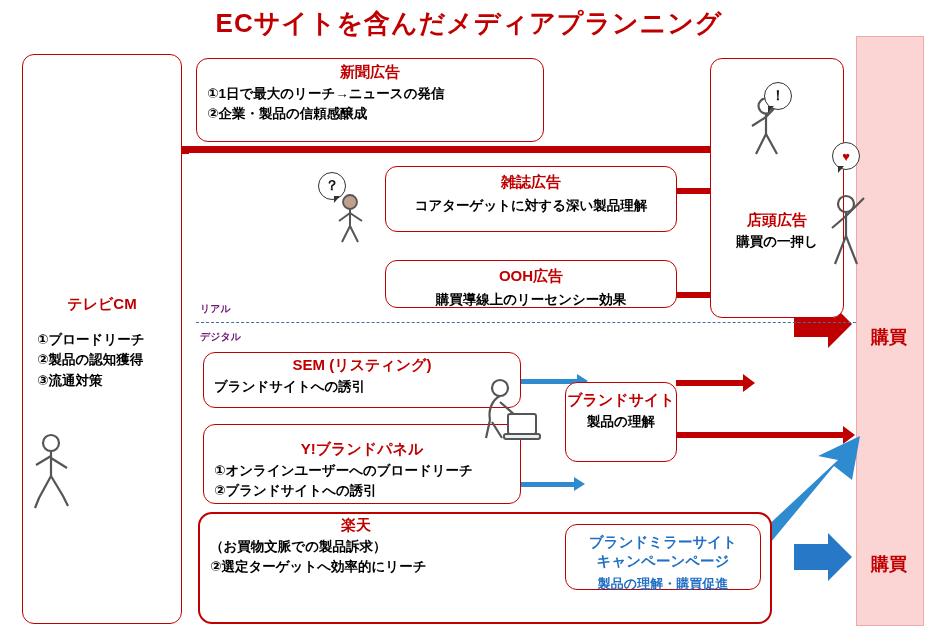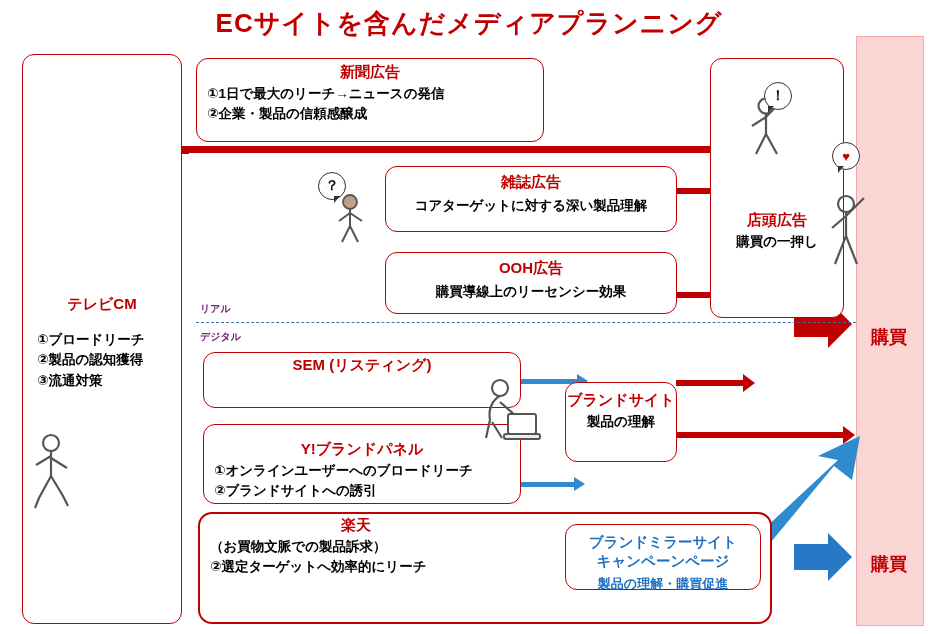--- a/index.html
+++ b/index.html
@@ -177,33 +177,36 @@
     </div>
   </div>
 
   <div class="abs box" style="left:385px;top:166px;width:292px;height:66px;">
     <div class="hdr" style="margin-top:6px;">雑誌広告</div>
     <div class="body-txt" style="margin:4px 0 0 0;text-align:center;">
       <div>コアターゲットに対する深い製品理解</div>
     </div>
   </div>
 
-  <div class="abs box" style="left:385px;top:252px;width:292px;height:62px;">
+  <div class="abs box" style="left:385px;top:260px;width:292px;height:48px;">
     <div class="hdr" style="margin-top:6px;">OOH広告</div>
     <div class="body-txt" style="margin:4px 0 0 0;text-align:center;">
       <div>購買導線上のリーセンシー効果</div>
     </div>
   </div>
 
   <div class="abs divider"></div>
   <div class="abs sm-label" style="left:200px;top:302px;">リアル</div>
   <div class="abs sm-label" style="left:200px;top:330px;">デジタル</div>
 
   <div class="abs box" style="left:203px;top:352px;width:318px;height:56px;">
     <div class="hdr" style="margin-top:3px;">SEM (リスティング)</div>
+    <div class="body-txt" style="margin:2px 0 0 10px;">
+      <div>ブランドサイトへの誘引</div>
+    </div>
   </div>
 
   <div class="abs box" style="left:203px;top:424px;width:318px;height:80px;">
     <div class="hdr" style="margin-top:15px;">Y!ブランドパネル</div>
     <div class="body-txt" style="margin:2px 0 0 10px;">
       <div>①オンラインユーザーへのブロードリーチ</div>
       <div>②ブランドサイトへの誘引</div>
     </div>
   </div>
 

